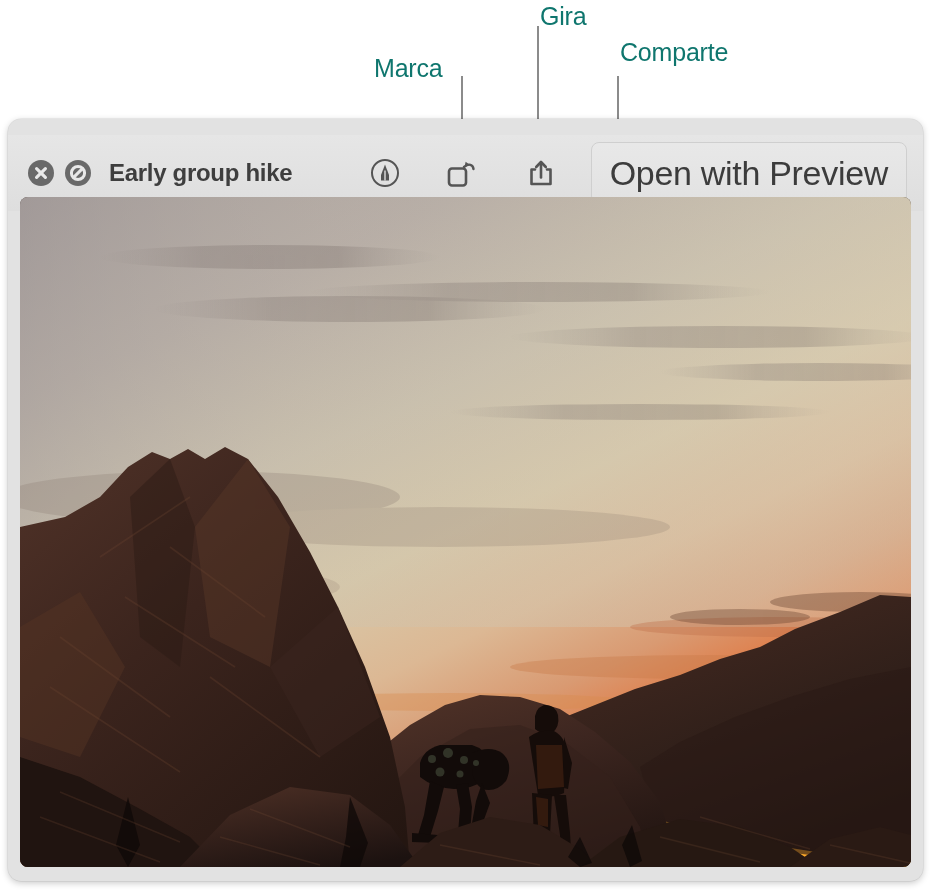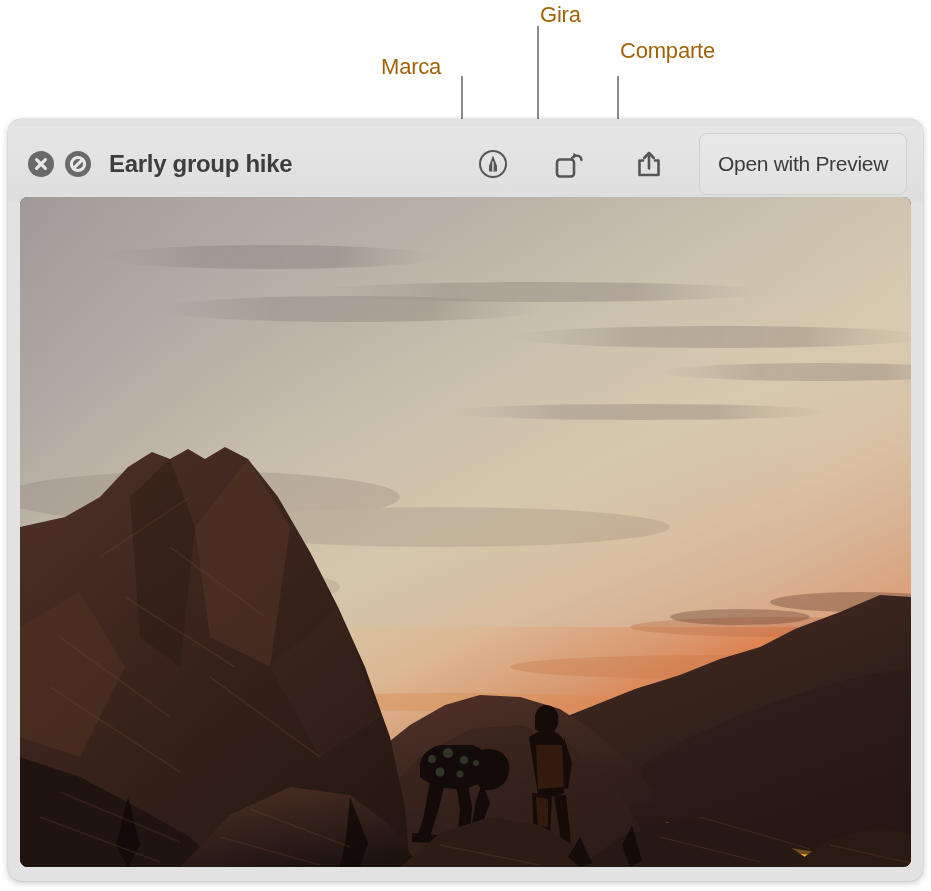--- a/index.html
+++ b/index.html
@@ -13,32 +13,32 @@
     position: relative;
     overflow: hidden;
     font-family: "Liberation Sans", sans-serif;
     -webkit-font-smoothing: antialiased;
   }
 
   
   .callout-label {
     position: absolute;
     font-family: "Liberation Sans", sans-serif;
-    font-size: 22px;
-    color: #a16207;
+    font-size: 25px;
+    color: #0f766e;
     white-space: nowrap;
     letter-spacing: -0.2px;
   }
   .callout-line {
     position: absolute;
     width: 2px;
     background: #8b8b8b;
   }
 
-  #callout-marca-label { left: 374px; top: 54px; margin-left: 7px; }
+  #callout-marca-label { left: 374px; top: 54px; }
   #callout-marca-line  { left: 461px; top: 76px;  height: 62px; }
 
   #callout-gira-label  { left: 540px; top: 2px; }
   #callout-gira-line   { left: 537px; top: 26px;  height: 112px; }
 
   #callout-comparte-label { left: 620px; top: 38px; }
   #callout-comparte-line  { left: 617px; top: 76px; height: 62px; }
 
   
   .window {
@@ -49,21 +49,21 @@
     height: 762px;
     background: #e2e2e2;
     border-radius: 13px;
     box-shadow: 0 2px 7px rgba(0,0,0,0.22), 0 0 0 0.5px rgba(0,0,0,0.10);
     overflow: hidden;
   }
 
   
   .titlebar {
     position: absolute;
-    left: 0; top: 7px;
+    left: 0; top: 16px;
     width: 100%;
     height: 76px;
     background: linear-gradient(to bottom, #e6e6e6, #dedede);
     display: flex;
     align-items: center;
     box-sizing: border-box;
     padding: 0 16px 0 20px;
   }
 
   .circle-btn {
@@ -105,21 +105,21 @@
 
   .open-with-btn {
     height: 44px;
     padding: 8px 18px;
     display: flex;
     align-items: center;
     justify-content: center;
     border: 1px solid #cfcfcf;
     border-radius: 8px;
     background: rgba(255,255,255,0.12);
-    font-size: 21px;
+    font-size: 34px;
     color: #3c3c3c;
     white-space: nowrap;
     letter-spacing: -0.3px;
     cursor: pointer;
     flex: none;
   }
 
   
   .photo-wrap {
     position: absolute;

